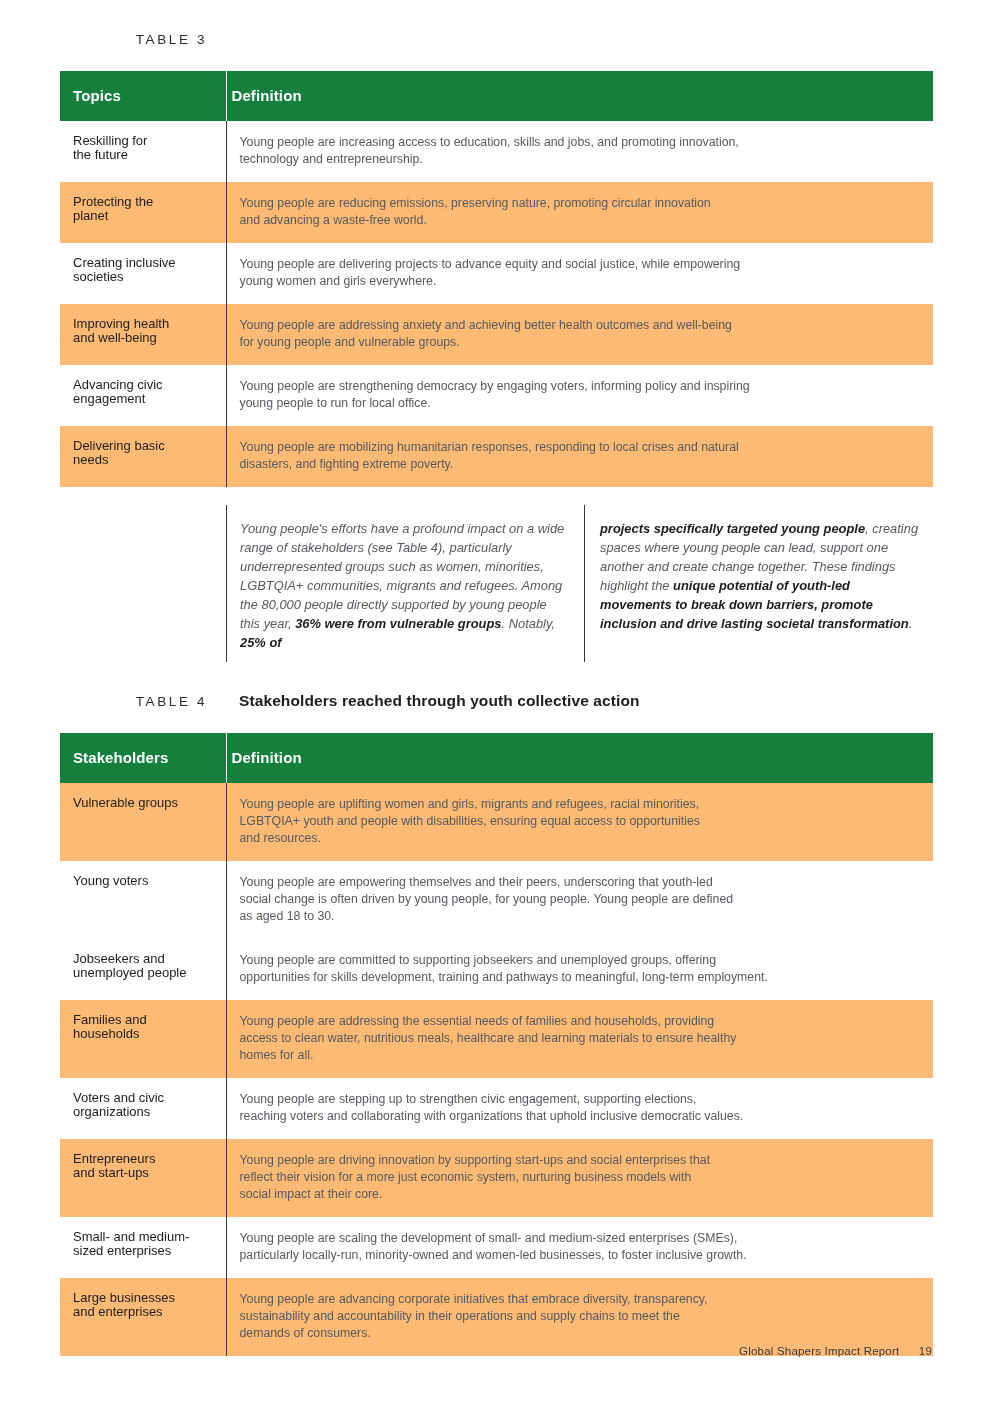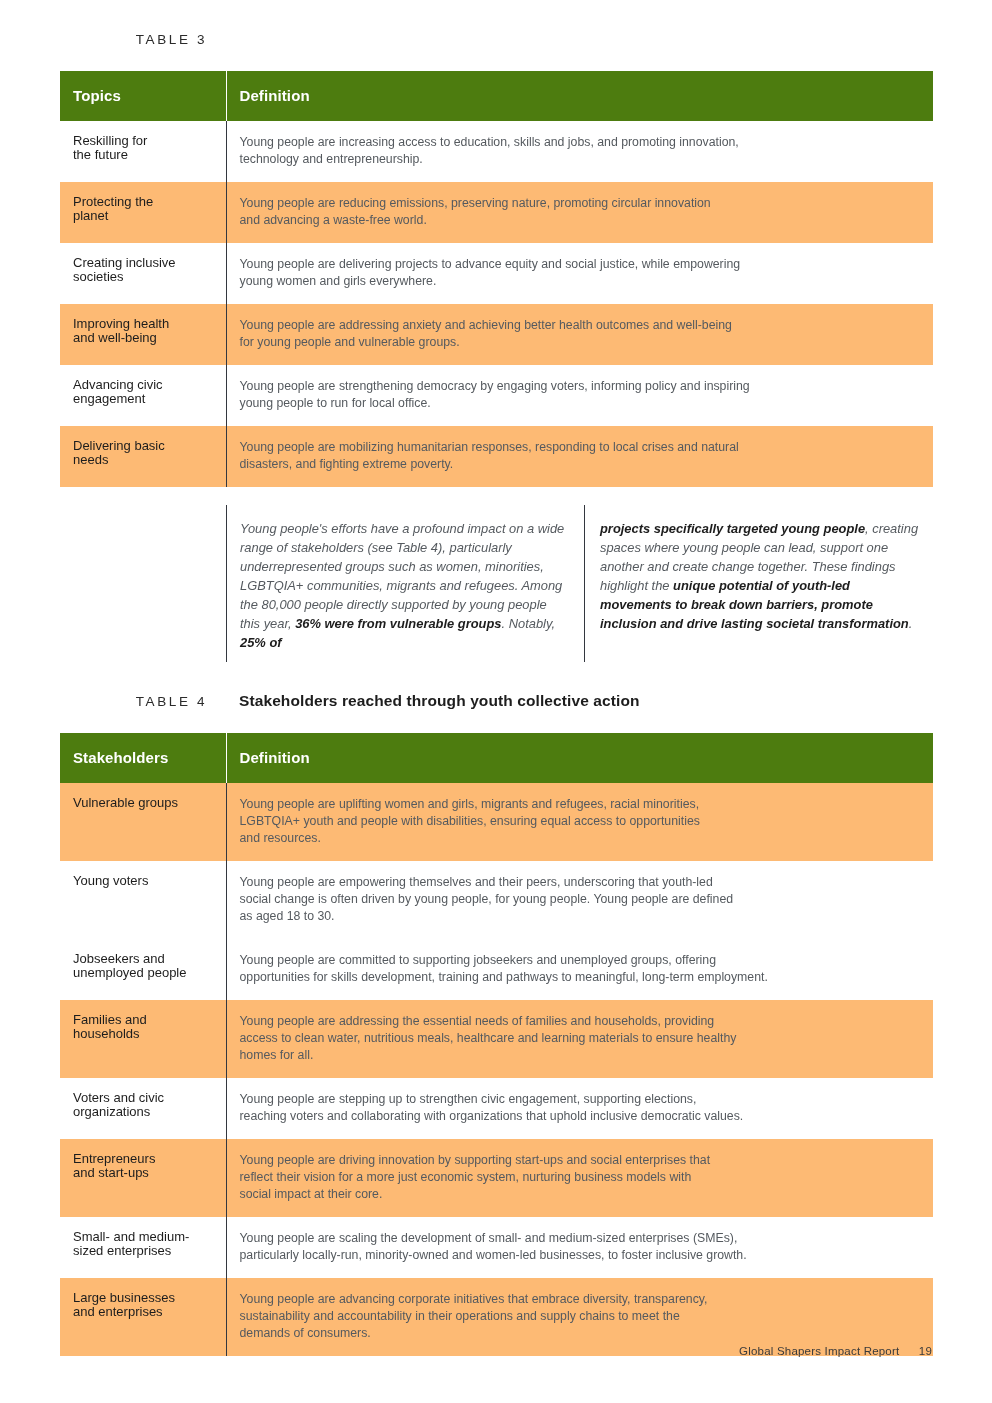--- a/index.html
+++ b/index.html
@@ -57,31 +57,31 @@
   .tbl {
     margin-left: 60px;
     width: 873px;
     border-collapse: collapse;
     table-layout: fixed;
   }
   .tbl col.c1 { width: 166px; }
   .tbl col.c2 { width: 707px; }
 
   .tbl thead th {
-    background: #4d7c0f;
+    background: #15803d;
     color: #ffffff;
     font-size: 15px;
     font-weight: bold;
     text-align: left;
     padding: 16px 0 17px 0;
     vertical-align: middle;
     letter-spacing: 0.1px;
   }
   .tbl thead th.h1 { padding-left: 13px; }
-  .tbl thead th.h2 { padding-left: 13px; border-left: 1.4px solid #ffffff; margin-top: 12px; }
+  .tbl thead th.h2 { padding-left: 5px; border-left: 1.4px solid #ffffff; margin-top: 12px; }
 
   .tbl tbody td {
     vertical-align: top;
     font-size: 12.3px;
     line-height: 17px;
   }
   .tbl tbody td.topic {
     padding: 13px 10px 14px 13px;
     font-weight: normal;
     color: #1d1d1d;

